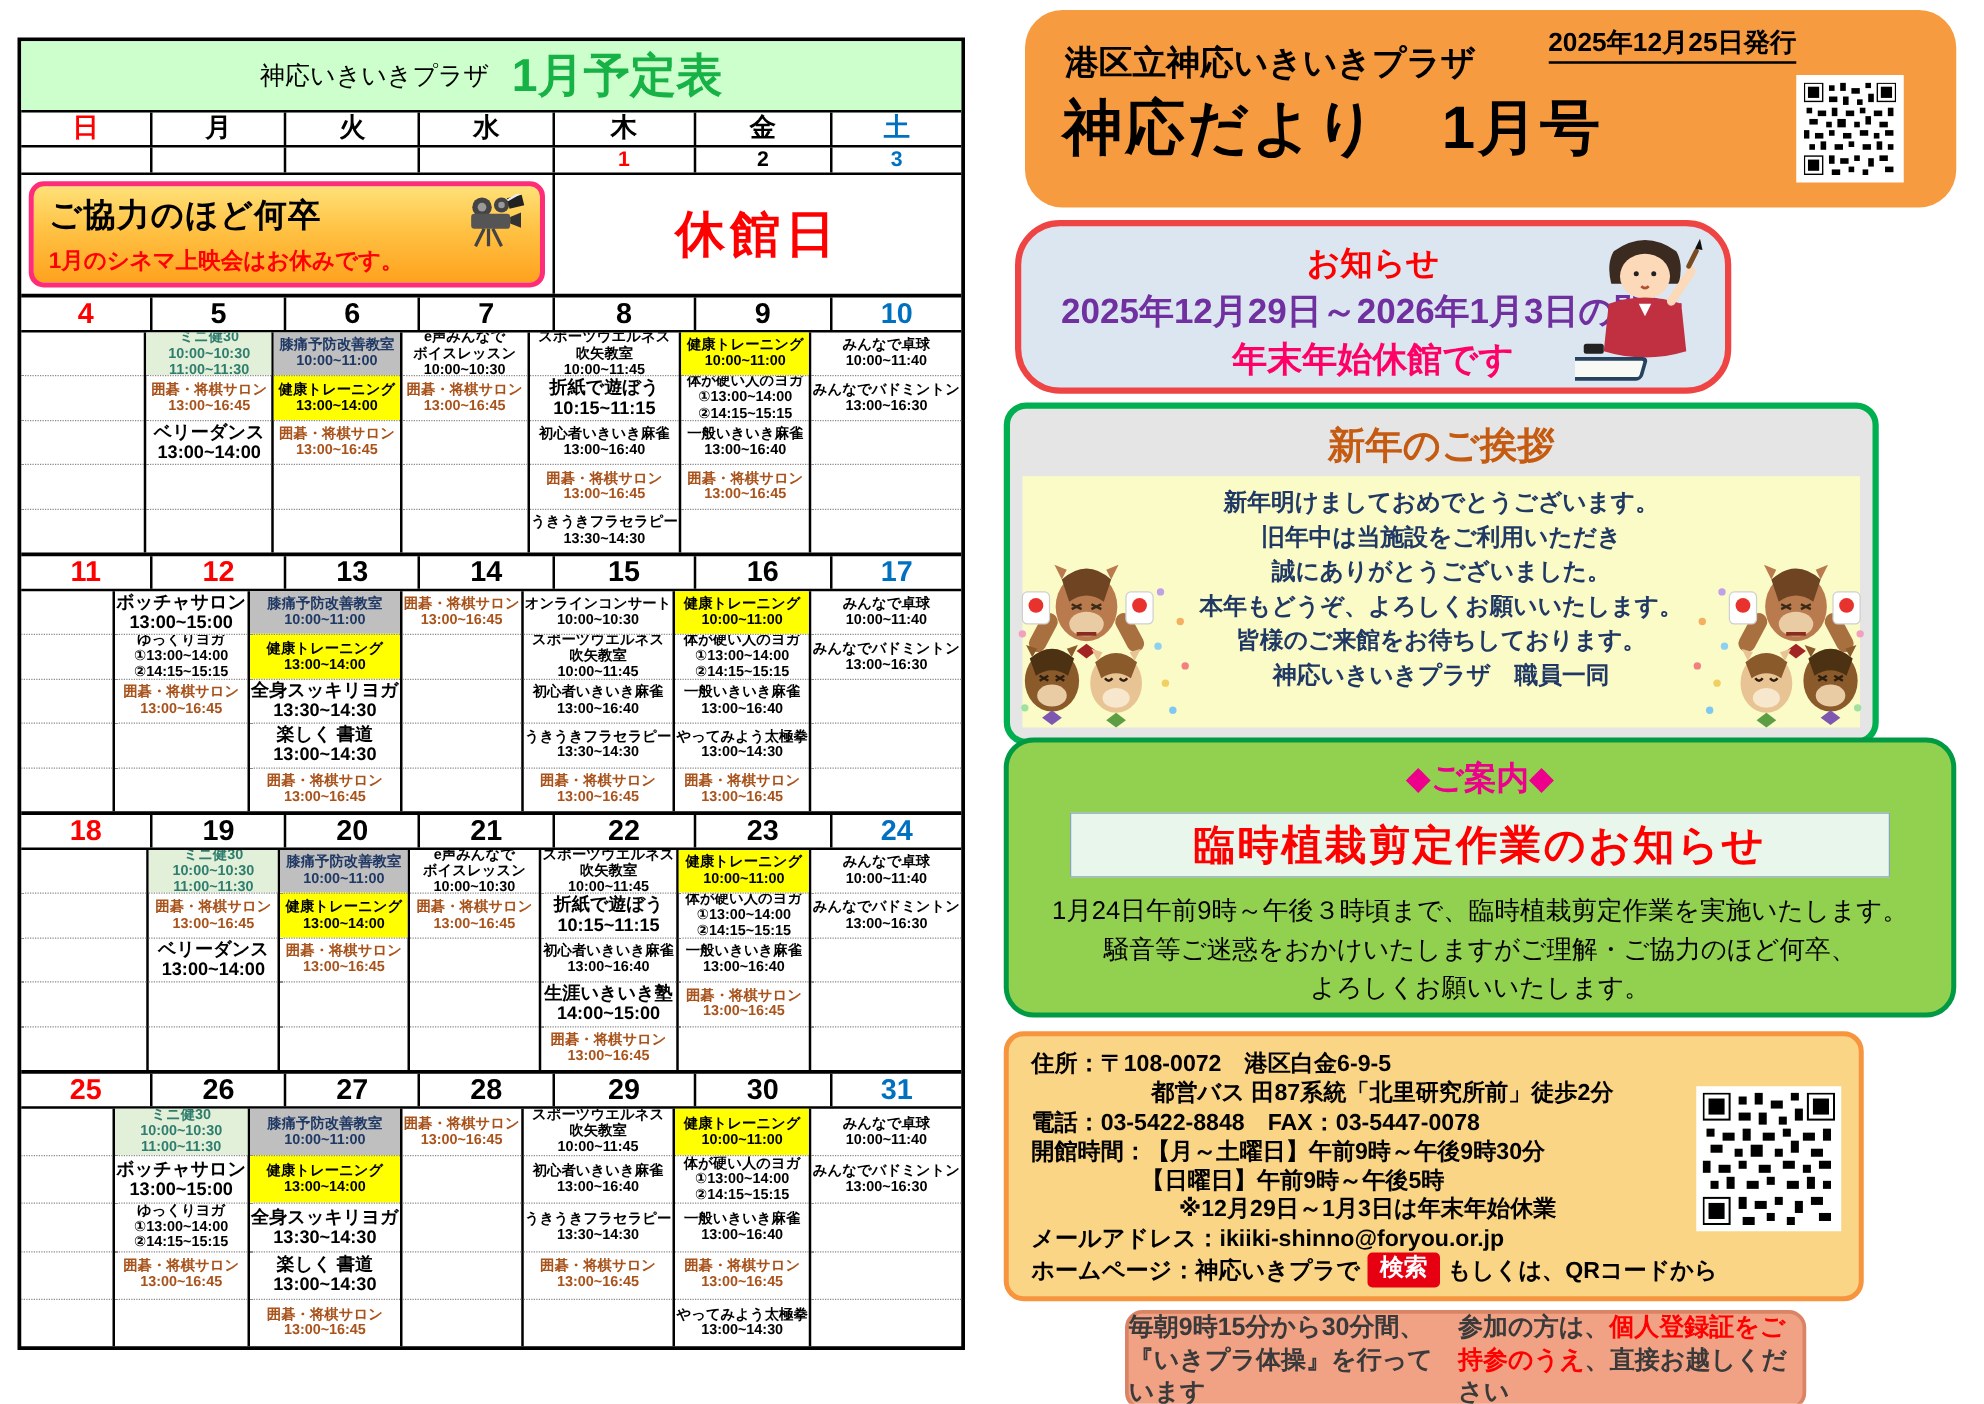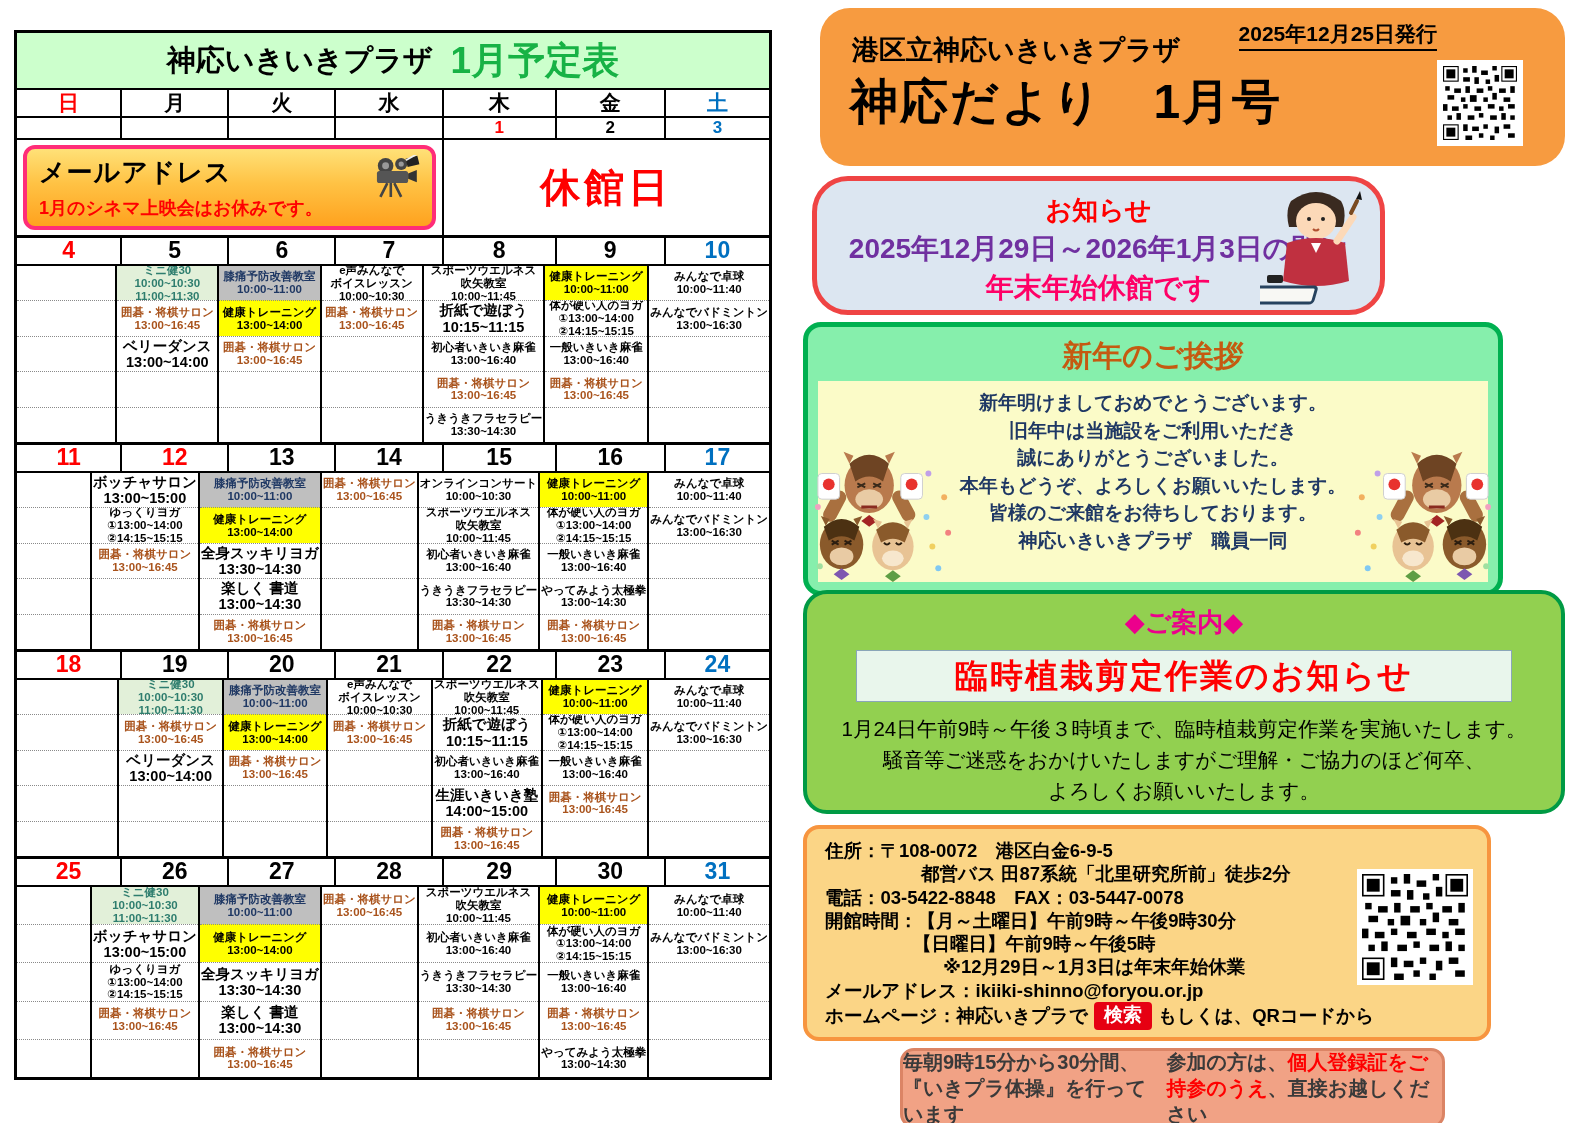--- a/index.html
+++ b/index.html
@@ -7,21 +7,21 @@
   body {
     position:relative; width:1587px; height:1123px;
     font-family:"Liberation Sans","DejaVu Sans",sans-serif;
     overflow:hidden;
   }
 
   
   .cal { position:absolute; left:14px; top:30px; width:758px; border:3px solid #000; background:#fff; }
   .cal-title { height:57px; background:#ccffcc; border-bottom:2px solid #000;
     display:flex; align-items:center; justify-content:center; gap:18px; }
-  .cal-title .fac { font-size:29px; font-weight:bold; color:#000; }
+  .cal-title .fac { font-size:20px; font-weight:normal; color:#000; }
   .cal-title .mon { font-size:37px; font-weight:bold; color:#17b245; }
 
   .row7 { display:grid; grid-template-columns:106fr 108fr 108fr 108fr 114fr 110fr 104fr; }
   .row7 > * { border-right:2px solid #000; }
   .row7 > *:last-child { border-right:none; }
 
   .cal-weekdays { border-bottom:2px solid #000; }
   .wd-cell { height:26px; text-align:center; font-size:21px; font-weight:bold; line-height:25px; }
 
   .cal-daterow { border-bottom:2px solid #000; }
@@ -66,21 +66,21 @@
 
   .notice { position:absolute; left:812px; top:176px; width:573px; height:139px;
     background:#dce6f1; border:5px solid #ef4444; border-radius:36px;
     text-align:center; padding-top:12px; }
   .notice-title { font-size:26px; font-weight:bold; color:#ff0000; }
   .notice-l1 { font-size:28px; font-weight:bold; color:#7030a0; margin-top:2px; }
   .notice-l2 { font-size:28px; font-weight:bold; color:#ff0066; margin-top:1px; }
   .callig { position:absolute; right:8px; top:8px; }
 
   .greet { position:absolute; left:803px; top:322px; width:700px; height:274px;
-    background:#86efac; border:5px solid #00b050; border-radius:18px; overflow:hidden; }
+    background:#e5e5e5; border:5px solid #00b050; border-radius:18px; overflow:hidden; }
   .greet-title { text-align:center; font-size:30px; font-weight:bold; color:#c55a11; margin-top:9px; }
   .greet-body { position:absolute; left:10px; right:10px; top:54px; bottom:9px;
     background:#fbfbc8; text-align:center; padding-top:8px; }
   .greet-body div { font-size:19px; font-weight:bold; color:#1f3864; line-height:1.45; }
   .horses { position:absolute; bottom:4px; }
   .horses.left { left:2px; }
   .horses.right { right:2px; transform:scaleX(-1); }
 
   .info { position:absolute; left:803px; top:590px; width:762px; height:224px;
     background:#92d050; border:4px solid #009a44; border-radius:24px; text-align:center; }
@@ -278,21 +278,21 @@
       <div class="date-cell wd"></div>
       <div class="date-cell wd"></div>
       <div class="date-cell wd"></div>
       <div class="date-cell sun">1</div>
       <div class="date-cell wd">2</div>
       <div class="date-cell sat">3</div>
     </div>
   <div class="cal-week1">
     <div class="cinema-cell">
       <div class="cinema-box">
-        <div class="cinema-title">メールアドレス</div>
+        <div class="cinema-title">ご協力のほど何卒</div>
         <div class="cinema-note">1月のシネマ上映会はお休みです。</div>
         <svg class="projector" width="52" height="44">
             <use href="#projector-sym"></use>
           </svg>
       </div>
     </div>
     <div class="closed-cell">
       <span class="closed-label">休館日</span>
     </div>
   </div>

